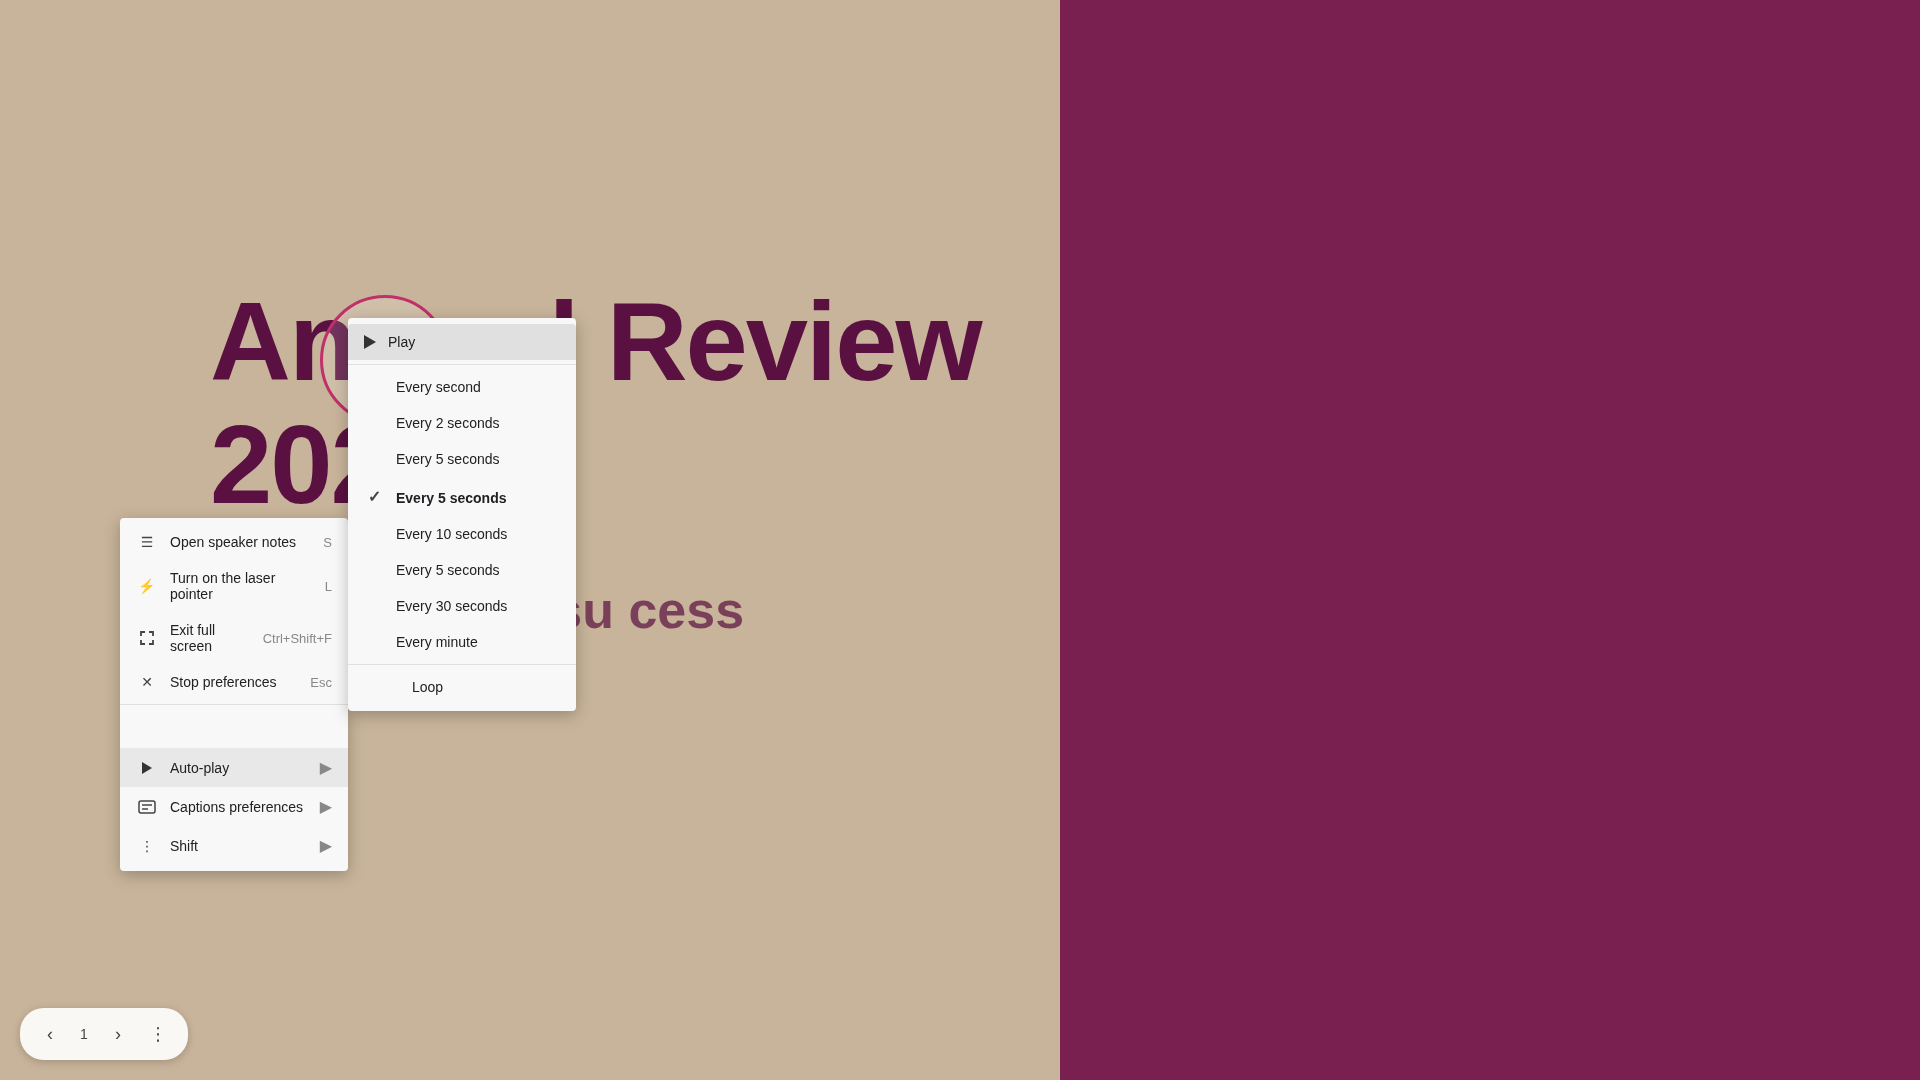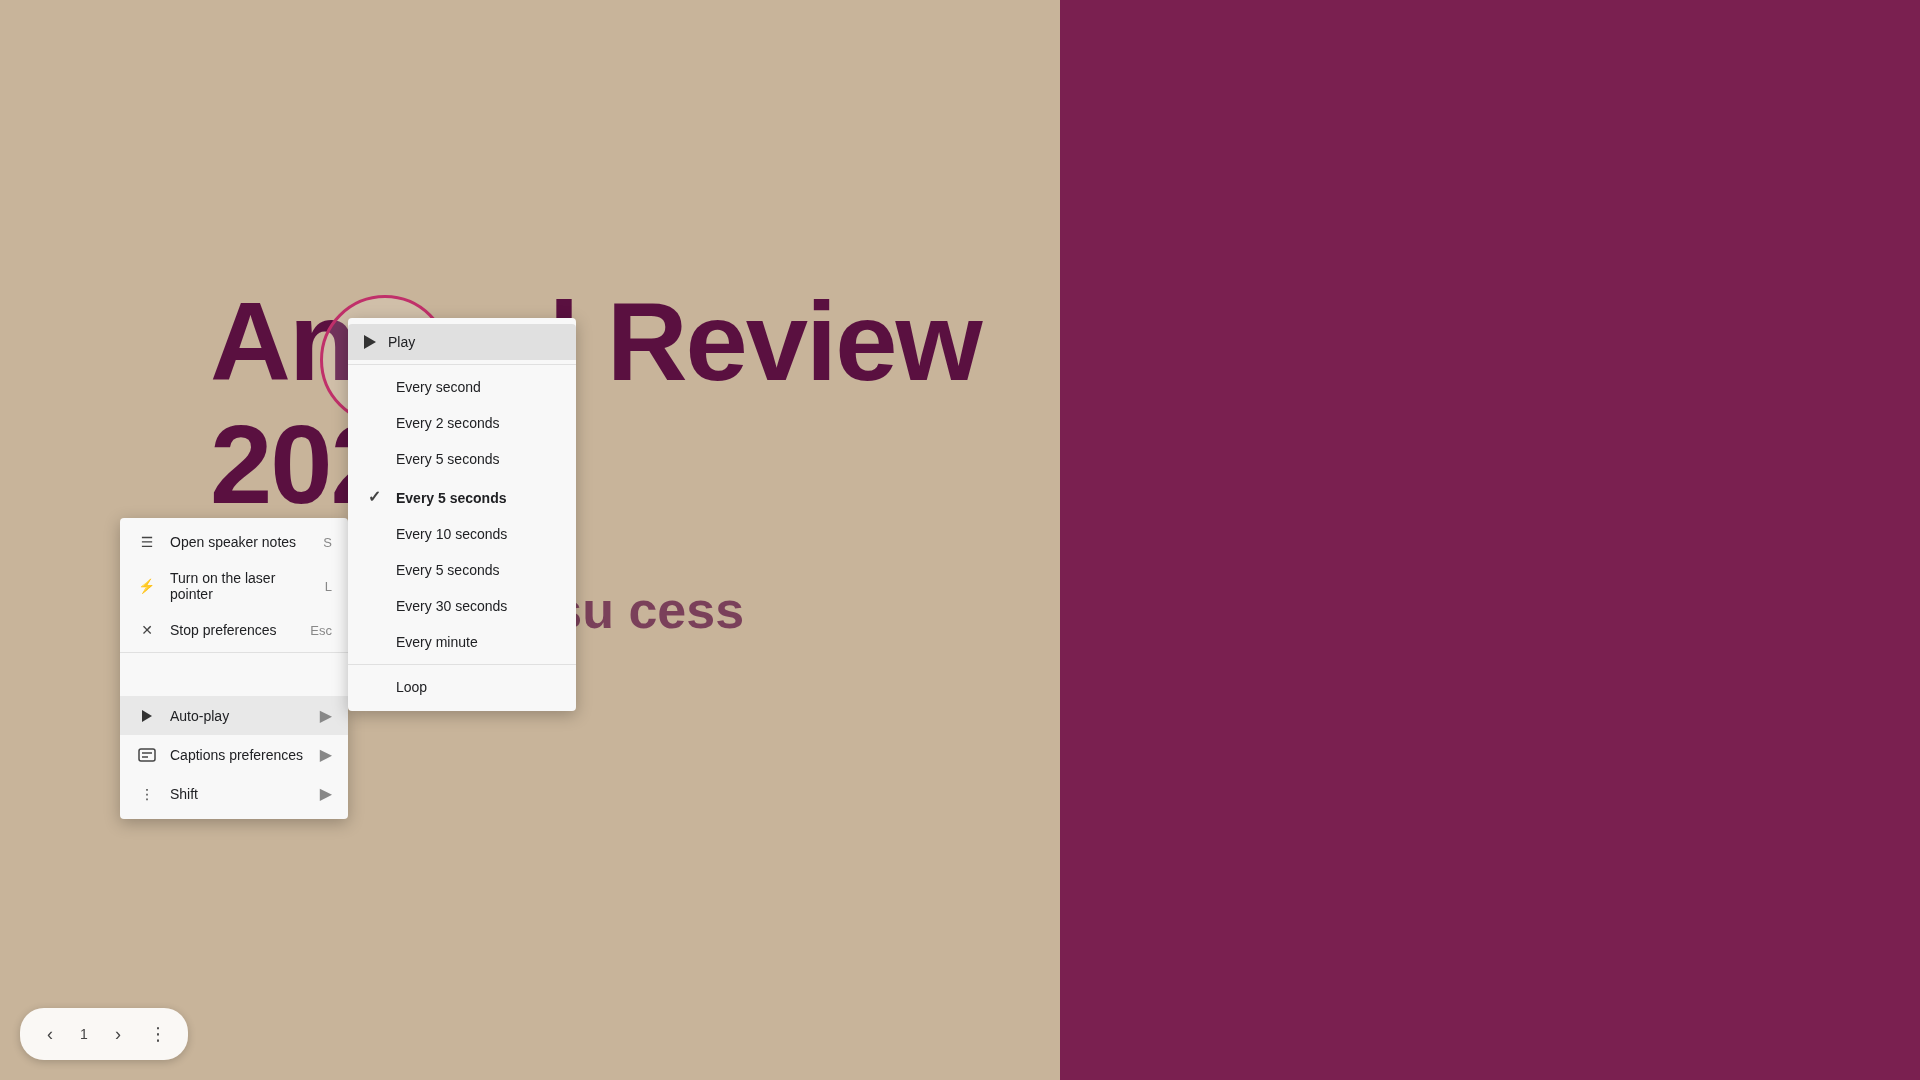--- a/index.html
+++ b/index.html
@@ -224,20 +224,21 @@
       margin: 4px 0;
     }
 
     .submenu-loop {
       display: flex;
       align-items: center;
       padding: 10px 20px;
       cursor: pointer;
       font-size: 14px;
       color: #202124;
+      margin-left: 16px;
     }
   </style>
 </head>
 <body>
 
 <div class="slide-area">
   <div class="slide-right-panel"></div>
 
   <div class="slide-title">
     <div>Annual Review</div>
@@ -267,20 +268,29 @@
     <span class="menu-label">Open speaker notes</span>
     <span class="menu-shortcut">S</span>
   </div>
 
   <div class="menu-item">
     <span class="menu-icon">⚡</span>
     <span class="menu-label">Turn on the laser pointer</span>
     <span class="menu-shortcut">L</span>
   </div>
 
+  <div class="menu-item">
+    <span class="menu-icon">
+      <svg width="16" height="16" viewBox="0 0 16 16" fill="none">
+        <path d="M2 6V2h4M10 2h4v4M14 10v4h-4M6 14H2v-4" stroke="#444" stroke-width="1.8" fill="none"></path>
+      </svg>
+    </span>
+    <span class="menu-label">Exit full screen</span>
+    <span class="menu-shortcut">Ctrl+Shift+F</span>
+  </div>
 
   <div class="menu-item">
     <span class="menu-icon">✕</span>
     <span class="menu-label">Stop preferences</span>
     <span class="menu-shortcut">Esc</span>
   </div>
   <div class="menu-divider"></div>
 
   <div class="menu-item" style="background:#e8e8e8;margin-top:43px;">
     <span class="menu-icon">

